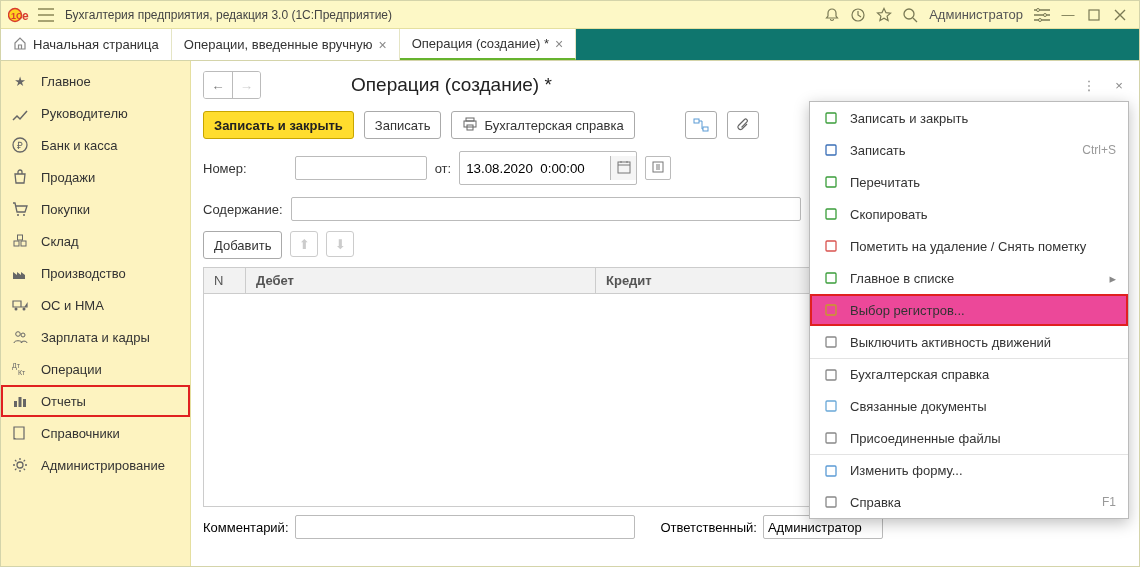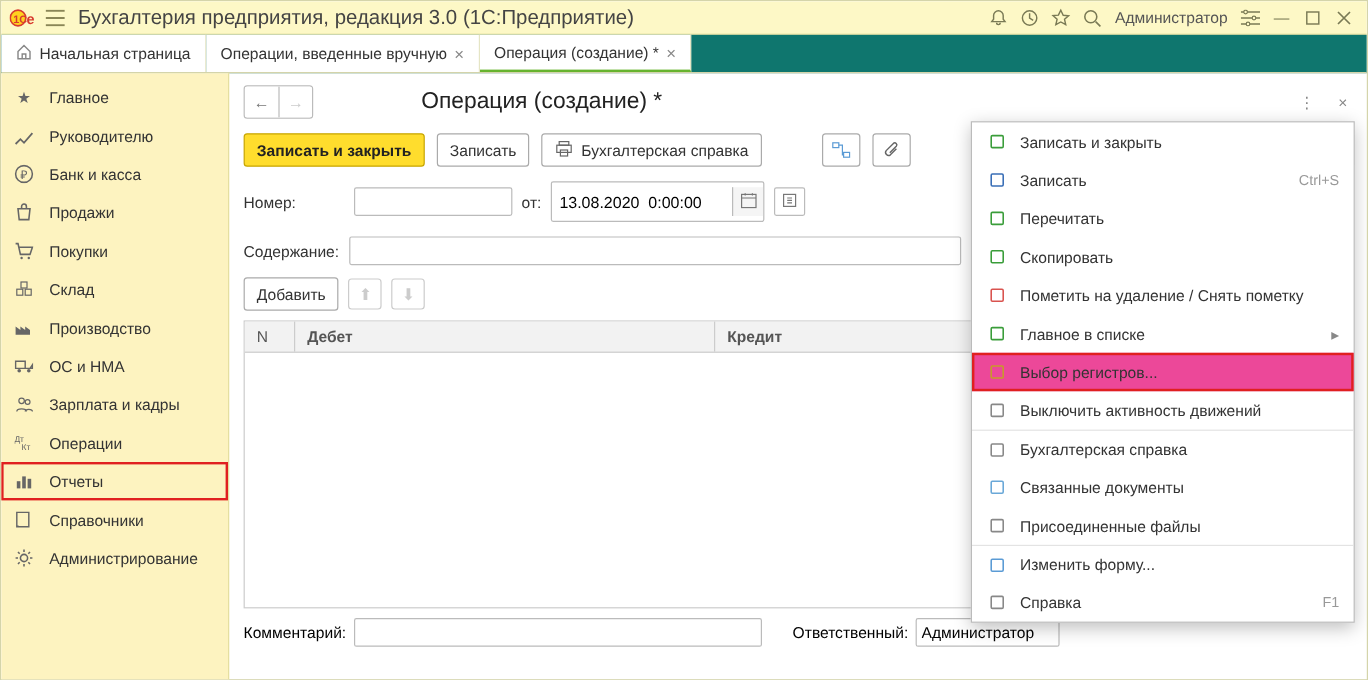--- a/index.html
+++ b/index.html
@@ -3,21 +3,21 @@
 <meta charset="utf-8">
 <style>
 * { box-sizing: border-box; margin: 0; padding: 0; font-family: Arial, sans-serif; }
 body { width: 1140px; height: 567px; background: #fff; overflow: hidden; font-size: 13px; border:1px solid #d4d4aa;}
 
 
 .topbar { height: 28px; background: #fdf8c6; border-bottom: 1px solid #e5e0a0; display: flex; align-items: center; padding: 0 6px; }
 .logo { width:26px; height:20px; display:flex; align-items:center; justify-content:center; }
 .logo svg{width:24px;height:18px;}
 .burger { width:26px; height:26px; display:flex; align-items:center; justify-content:center; color:#8a8657; cursor:pointer;}
-.app-title { margin-left:6px; color:#444; font-size:17px;}
+.app-title { margin-left:6px; color:#444; font-size:12px;}
 .topbar-spacer{flex:1;}
 .top-icon{width:26px;height:26px;display:flex;align-items:center;justify-content:center;color:#7a7a55;cursor:pointer;}
 .top-user{margin:0 6px;color:#555;font-size:13px;}
 
 
 .tabrow{height:32px;background:#0f766e;border-bottom:1px solid #d4d4aa;display:flex;align-items:stretch;}
 .tab{display:flex;align-items:center;padding:0 12px;border-right:1px solid #e5e5c5;color:#333;font-size:13px;gap:6px;cursor:pointer;background:#fff;}
 .tab .close{color:#888;font-size:14px;cursor:pointer;}
 .tab.active{border-bottom:2px solid #66b32e;}
 .home-icon{color:#888;}
@@ -55,21 +55,21 @@
 .input{height:24px;border:1px solid #bbb;border-radius:2px;padding:0 4px;font-size:13px;background:#fff;}
 .inp-num{width:132px;}
 .inp-date-wrap{display:flex;align-items:center;border:1px solid #bbb;border-radius:2px;height:34px;overflow:hidden;}
 .inp-date{border:none;height:22px;width:150px;padding:0 6px;outline:none;}
 .cal-btn{width:26px;height:24px;border:none;border-left:1px solid #bbb;background:#f5f5f5;color:#777;cursor:pointer;}
 .tiny-btn{width:26px;height:24px;border:1px solid #bbb;border-radius:2px;background:#fff;color:#777;cursor:pointer;}
 .inp-content{flex:1;max-width:510px;}
 .sum-lbl{margin-left:auto;}
 
 
-.addrow{display:flex;align-items:center;gap:8px;margin-top:10px;}
+.addrow{display:flex;align-items:flex-start;gap:8px;margin-top:10px;}
 .arrow-btn{width:28px;height:26px;border:1px solid #ccc;border-radius:3px;background:#fff;display:flex;align-items:center;justify-content:center;color:#ccc;}
 
 
 .table-wrap{margin-top:8px;border:1px solid #ccc;height:240px;background:#fff;}
 .thead{display:flex;height:26px;background:#f2f2f2;border-bottom:1px solid #ccc;color:#555;font-size:13px;align-items:center;}
 .th{padding:0 10px;border-right:1px solid #ccc;height:100%;display:flex;align-items:center;}
 .th-n{width:42px;}
 .th-d{width:350px;font-weight:bold;}
 .th-k{flex:1;font-weight:bold;}
 

